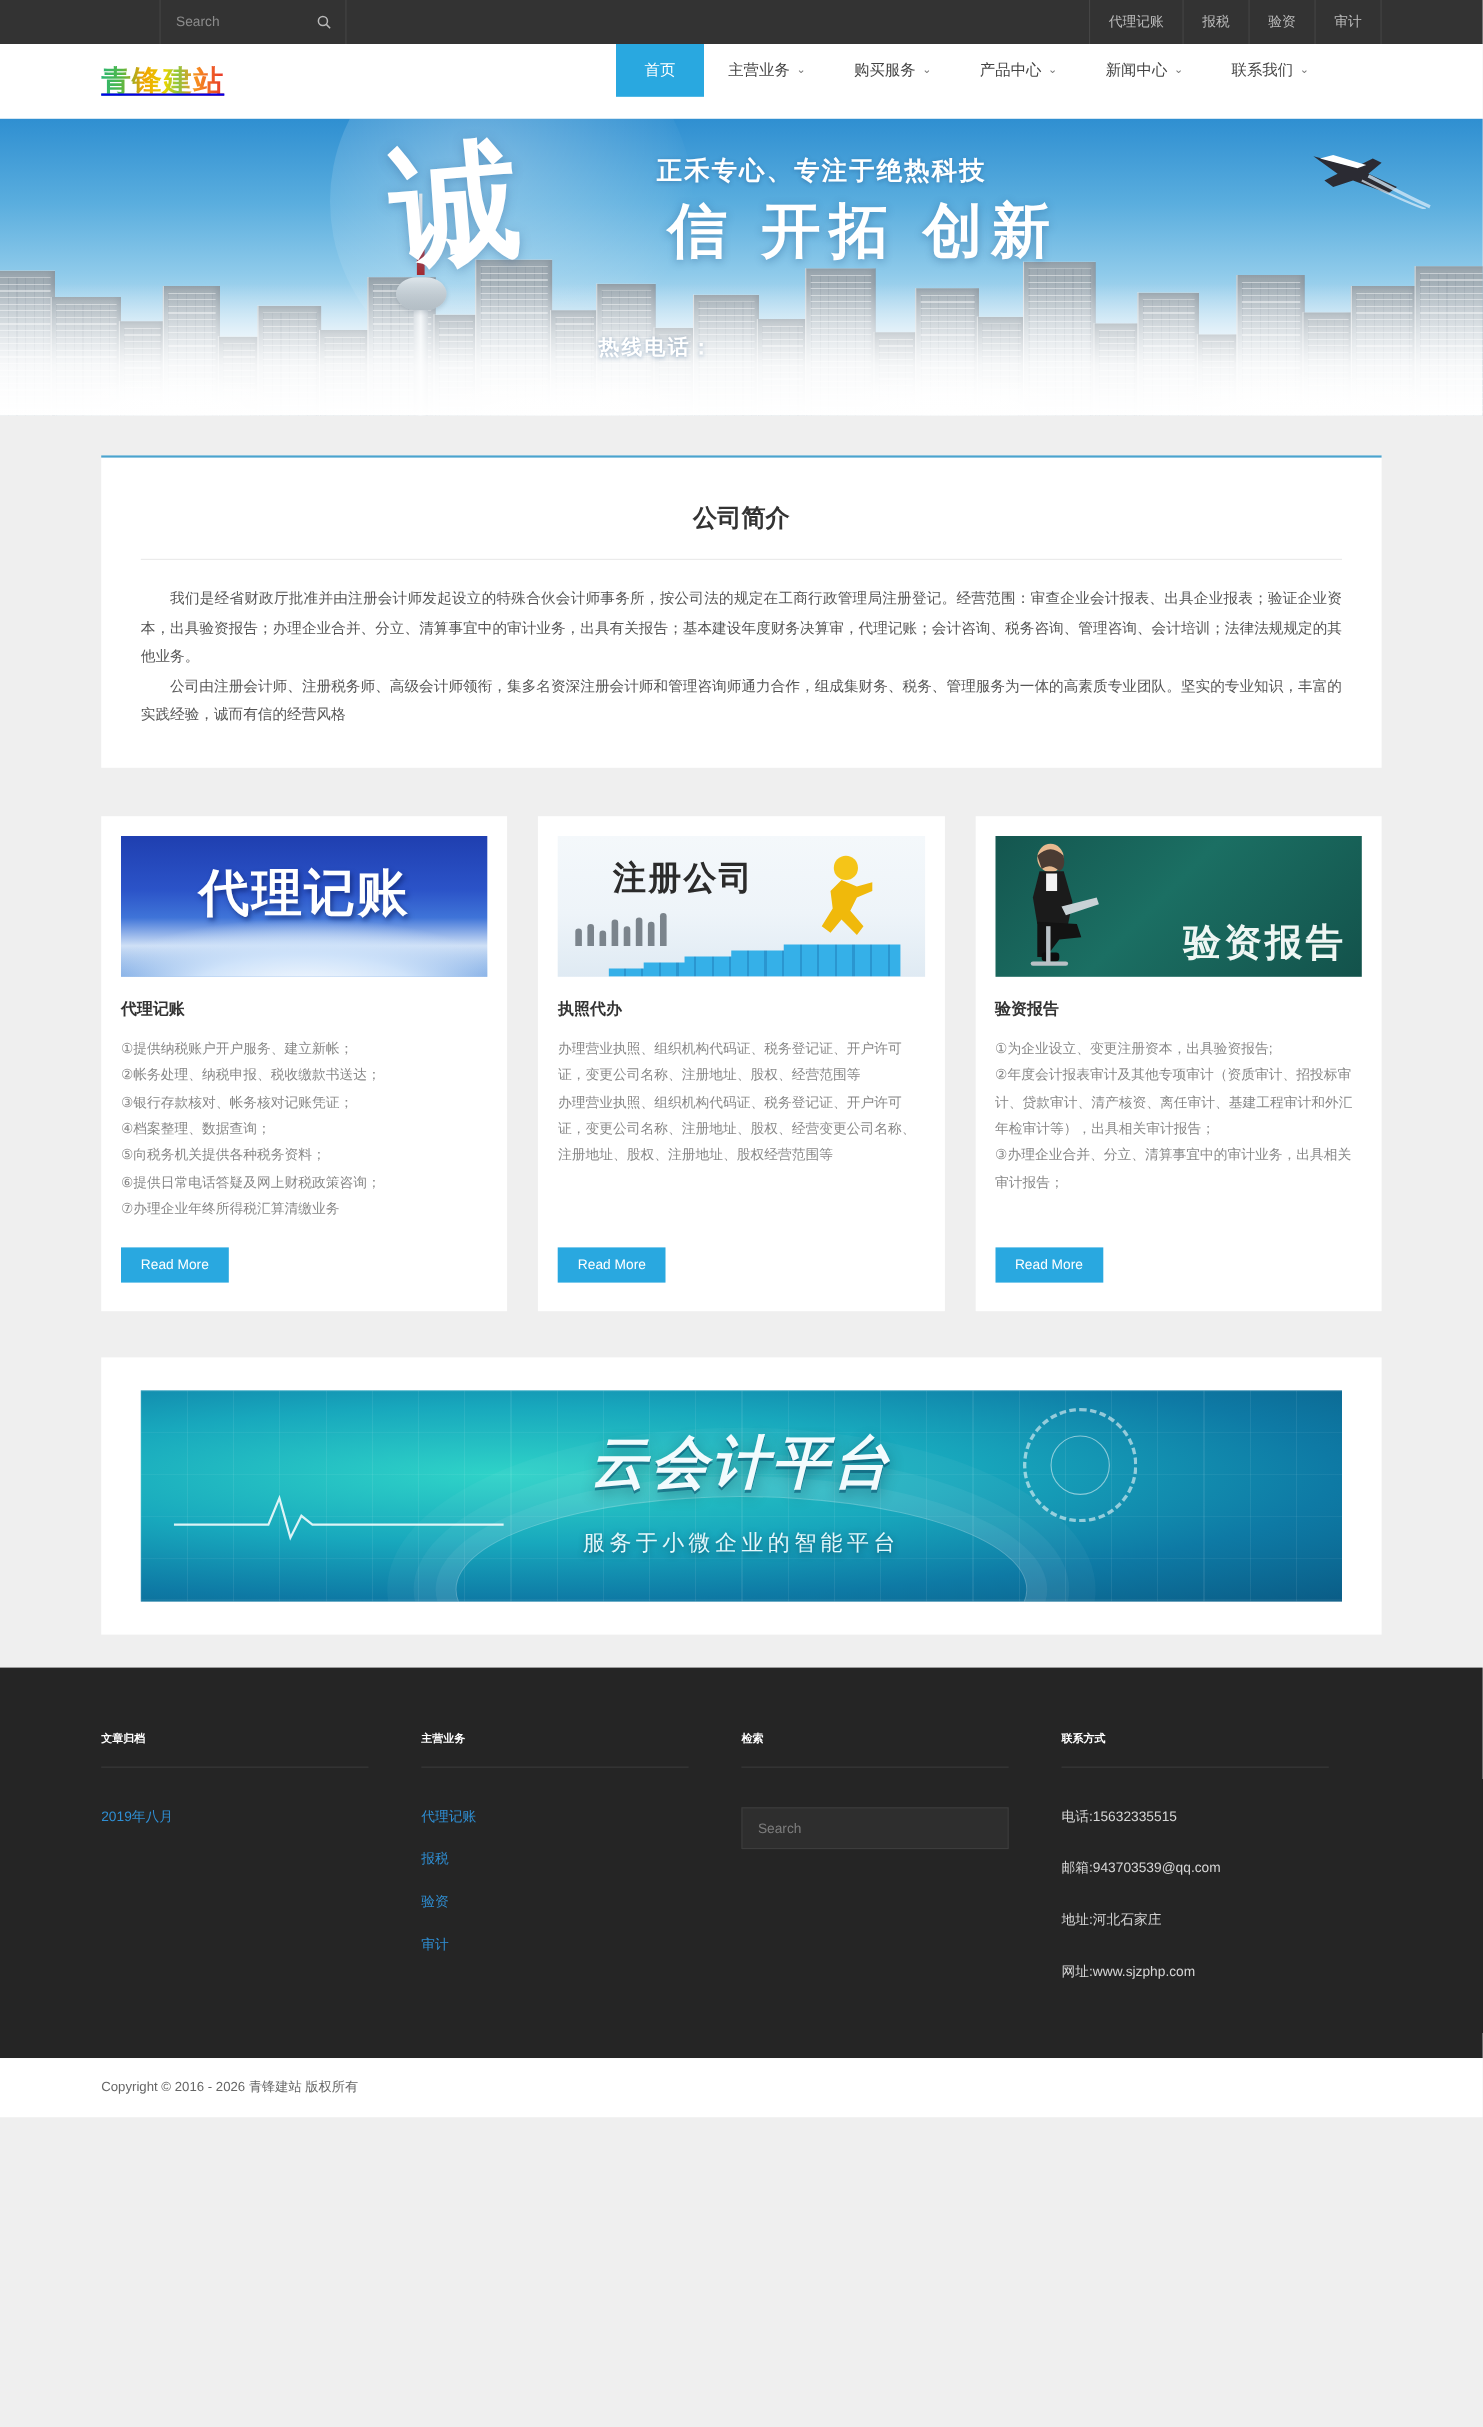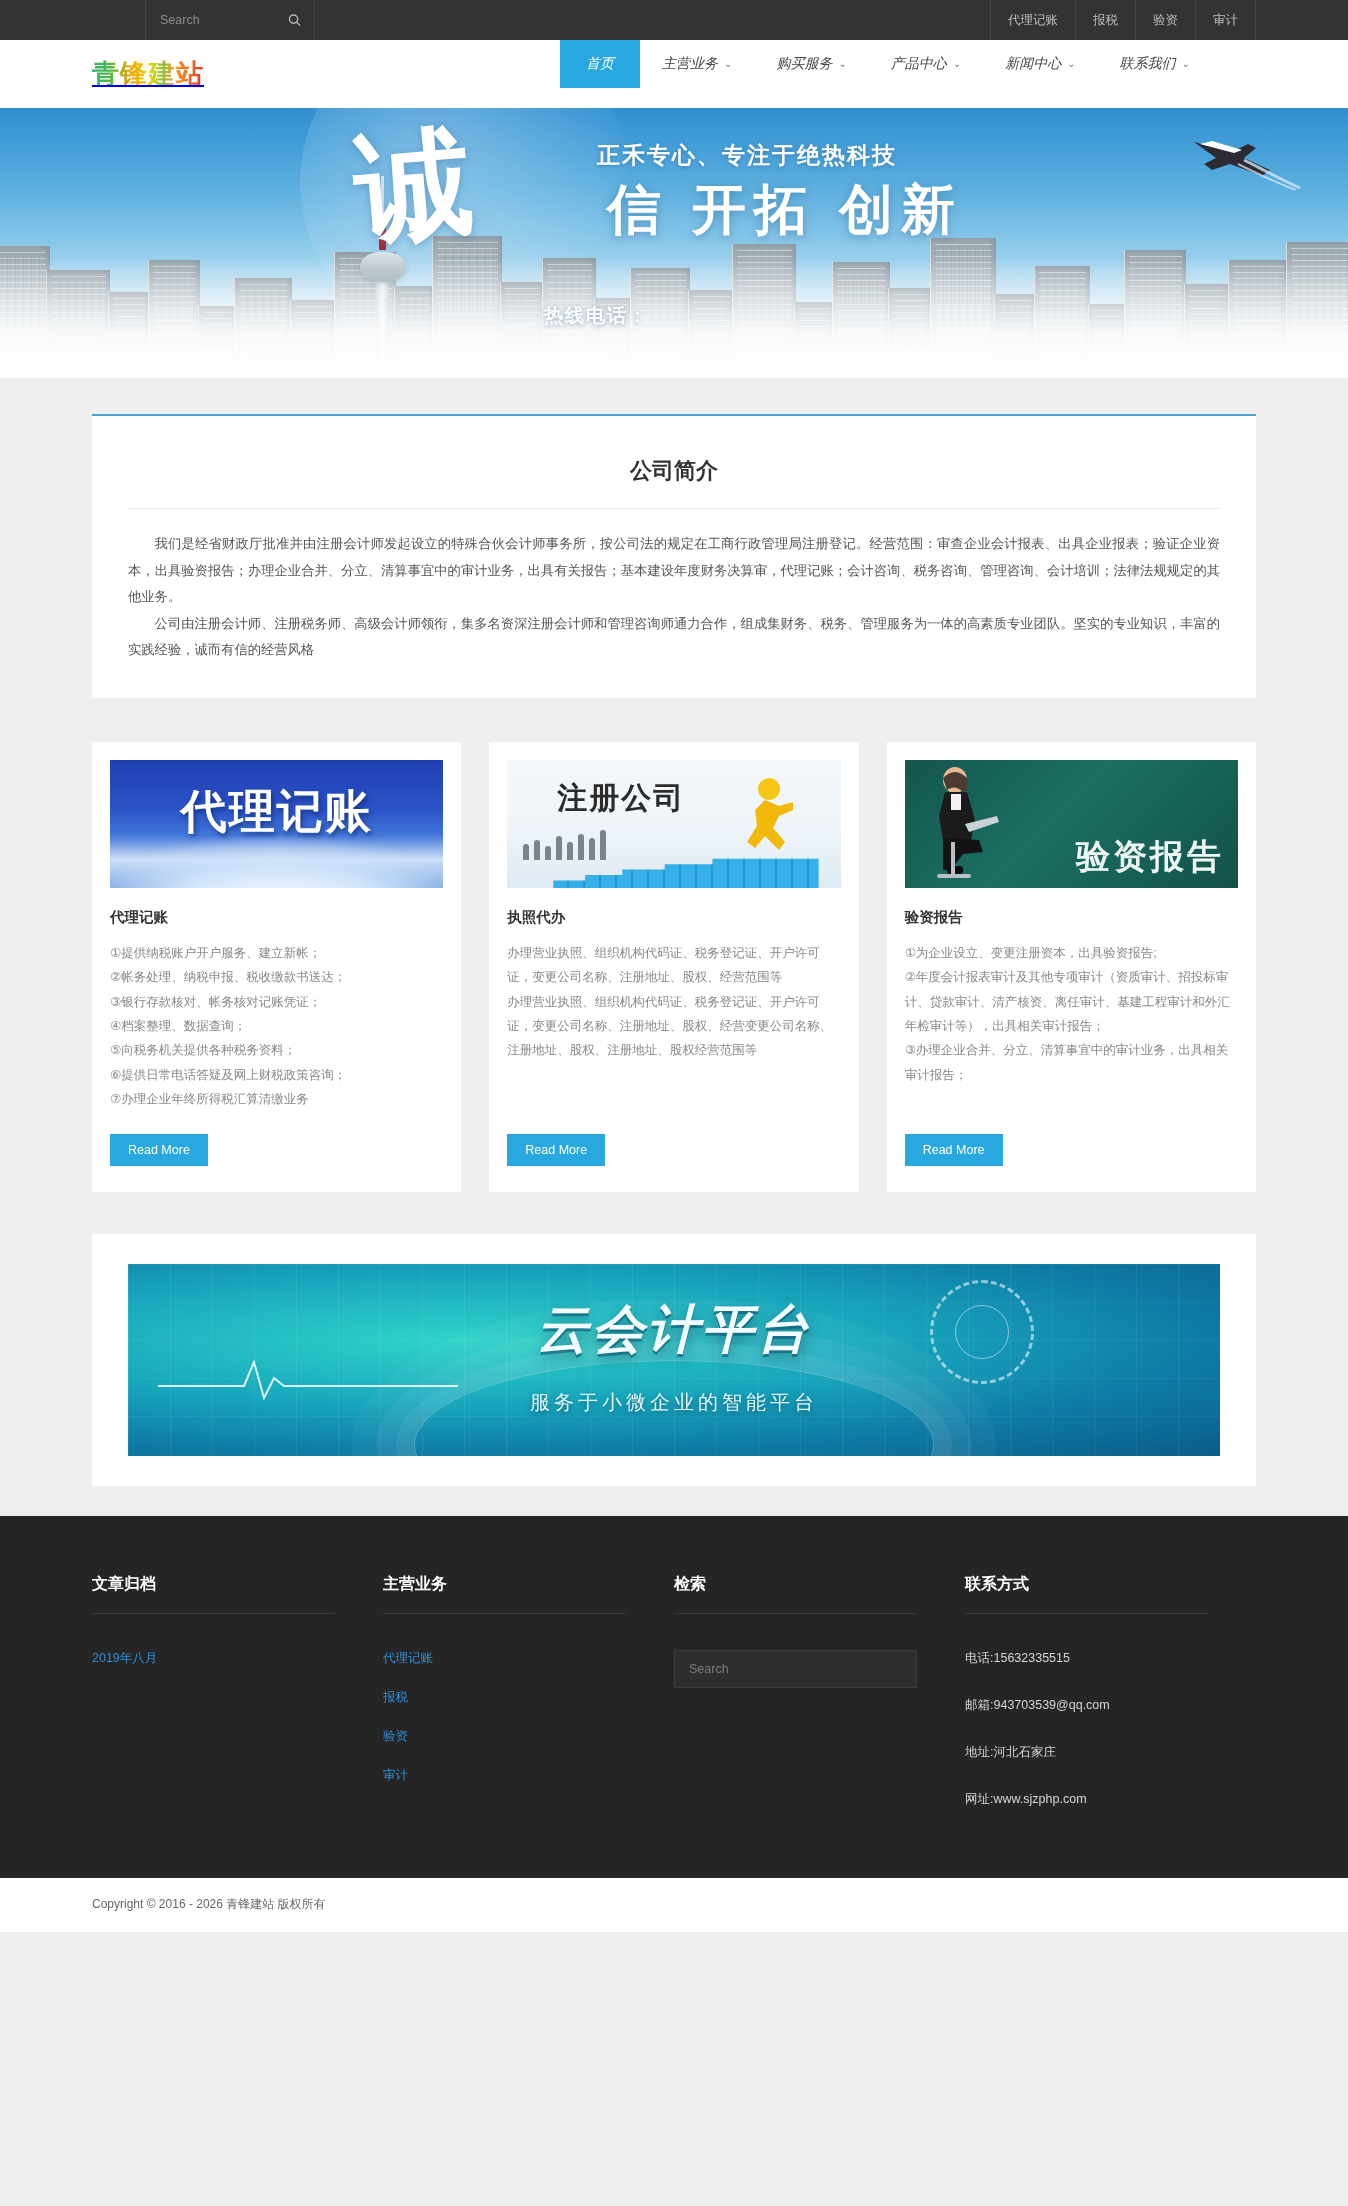--- a/index.html
+++ b/index.html
@@ -92,21 +92,20 @@
     text-shadow: none;
     font-family: "DejaVu Sans", sans-serif;
   }
   .mainnav {
     position: absolute;
     left: 560px;
     top: 0;
     height: 48px;
     display: flex;
     align-items: stretch;
-    font-style: italic;
   }
   .mainnav .nav-item {
     display: flex;
     align-items: center;
     padding: 0 22px;
     font-size: 14px;
     color: #444;
     text-decoration: none;
     white-space: nowrap;
   }
@@ -373,21 +372,21 @@
 
   
   .footer {
     background:#252525;
     padding: 58px 0 40px 0;
   }
   .footer-cols { display:flex; width: 1164px; margin: 0 auto; gap: 0; }
   .footer-col { width: 25%; padding-right: 48px; }
   .footer-h {
     color:#fff;
-    font-size: 16px;
+    font-size: 10px;
     font-weight:700;
     padding-bottom: 18px;
     border-bottom: 1px solid #3a3a3a;
     margin-bottom: 36px;
   }
   .footer-col a {
     display:block;
     color:#2f8fd4;
     font-size: 12.5px;
     text-decoration:none;

